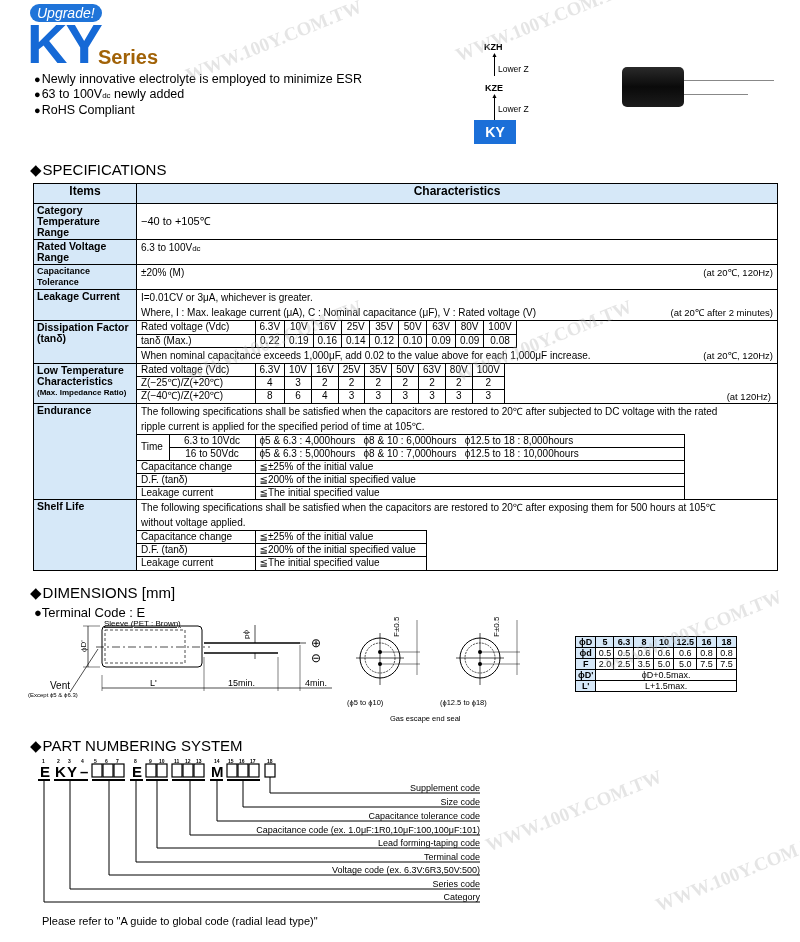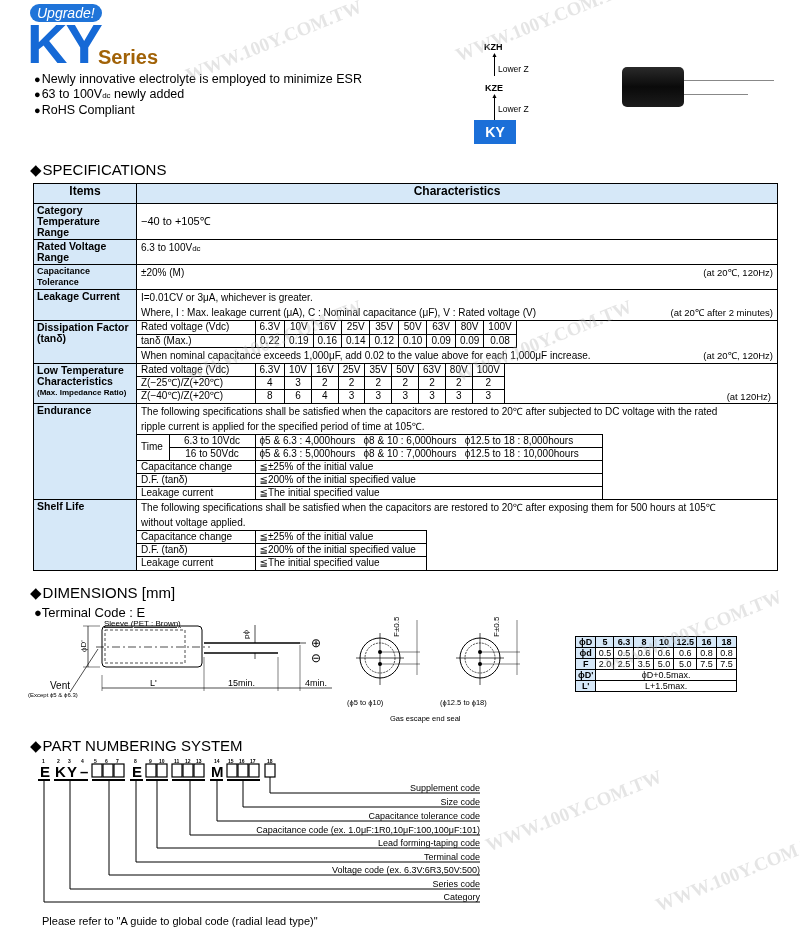--- a/index.html
+++ b/index.html
@@ -205,21 +205,21 @@
           </table>
         <span class="cond" style="position:absolute;right:6px;bottom:1px;">(at 120Hz)</span>
       </td>
     </tr>
 
     <tr>
       <td class="item">Endurance</td>
       <td class="ch">
         <div class="row">The following specifications shall be satisfied when the capacitors are restored to 20℃ after subjected to DC voltage with the rated</div>
         <div class="row">ripple current is applied for the specified period of time at 105℃.</div>
-        <table class="inner" style="width:466px;">
+        <table class="inner" style="width:548px;">
           <tbody>
               <tr>
             <td rowspan="2" style="border-left:none;width:32px;">Time</td>
             <td class="c" style="width:86px;">6.3 to 10Vdc</td>
             <td style="white-space:pre;">ϕ5 &amp; 6.3 : 4,000hours   ϕ8 &amp; 10 : 6,000hours   ϕ12.5 to 18 : 8,000hours</td>
           </tr>
           <tr>
             <td class="c">16 to 50Vdc</td>
             <td style="white-space:pre;">ϕ5 &amp; 6.3 : 5,000hours   ϕ8 &amp; 10 : 7,000hours   ϕ12.5 to 18 : 10,000hours</td>
           </tr>

